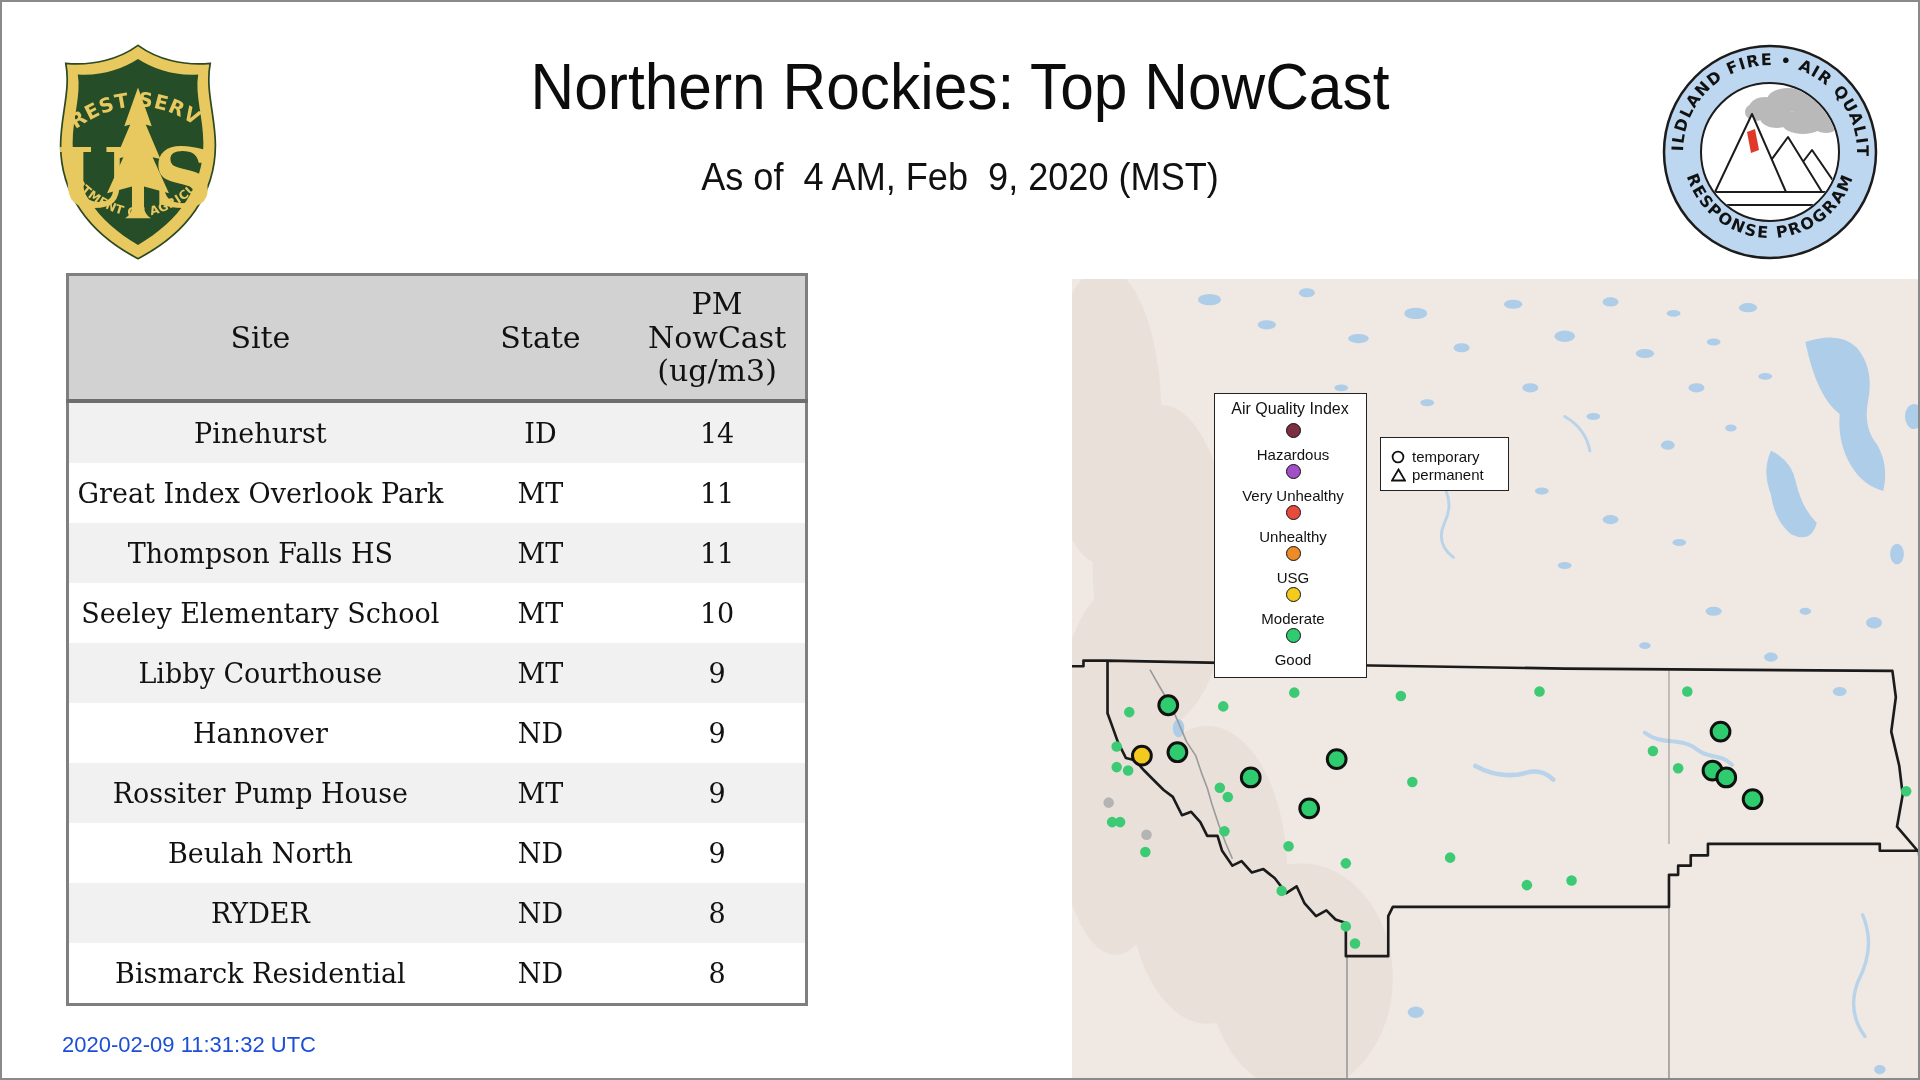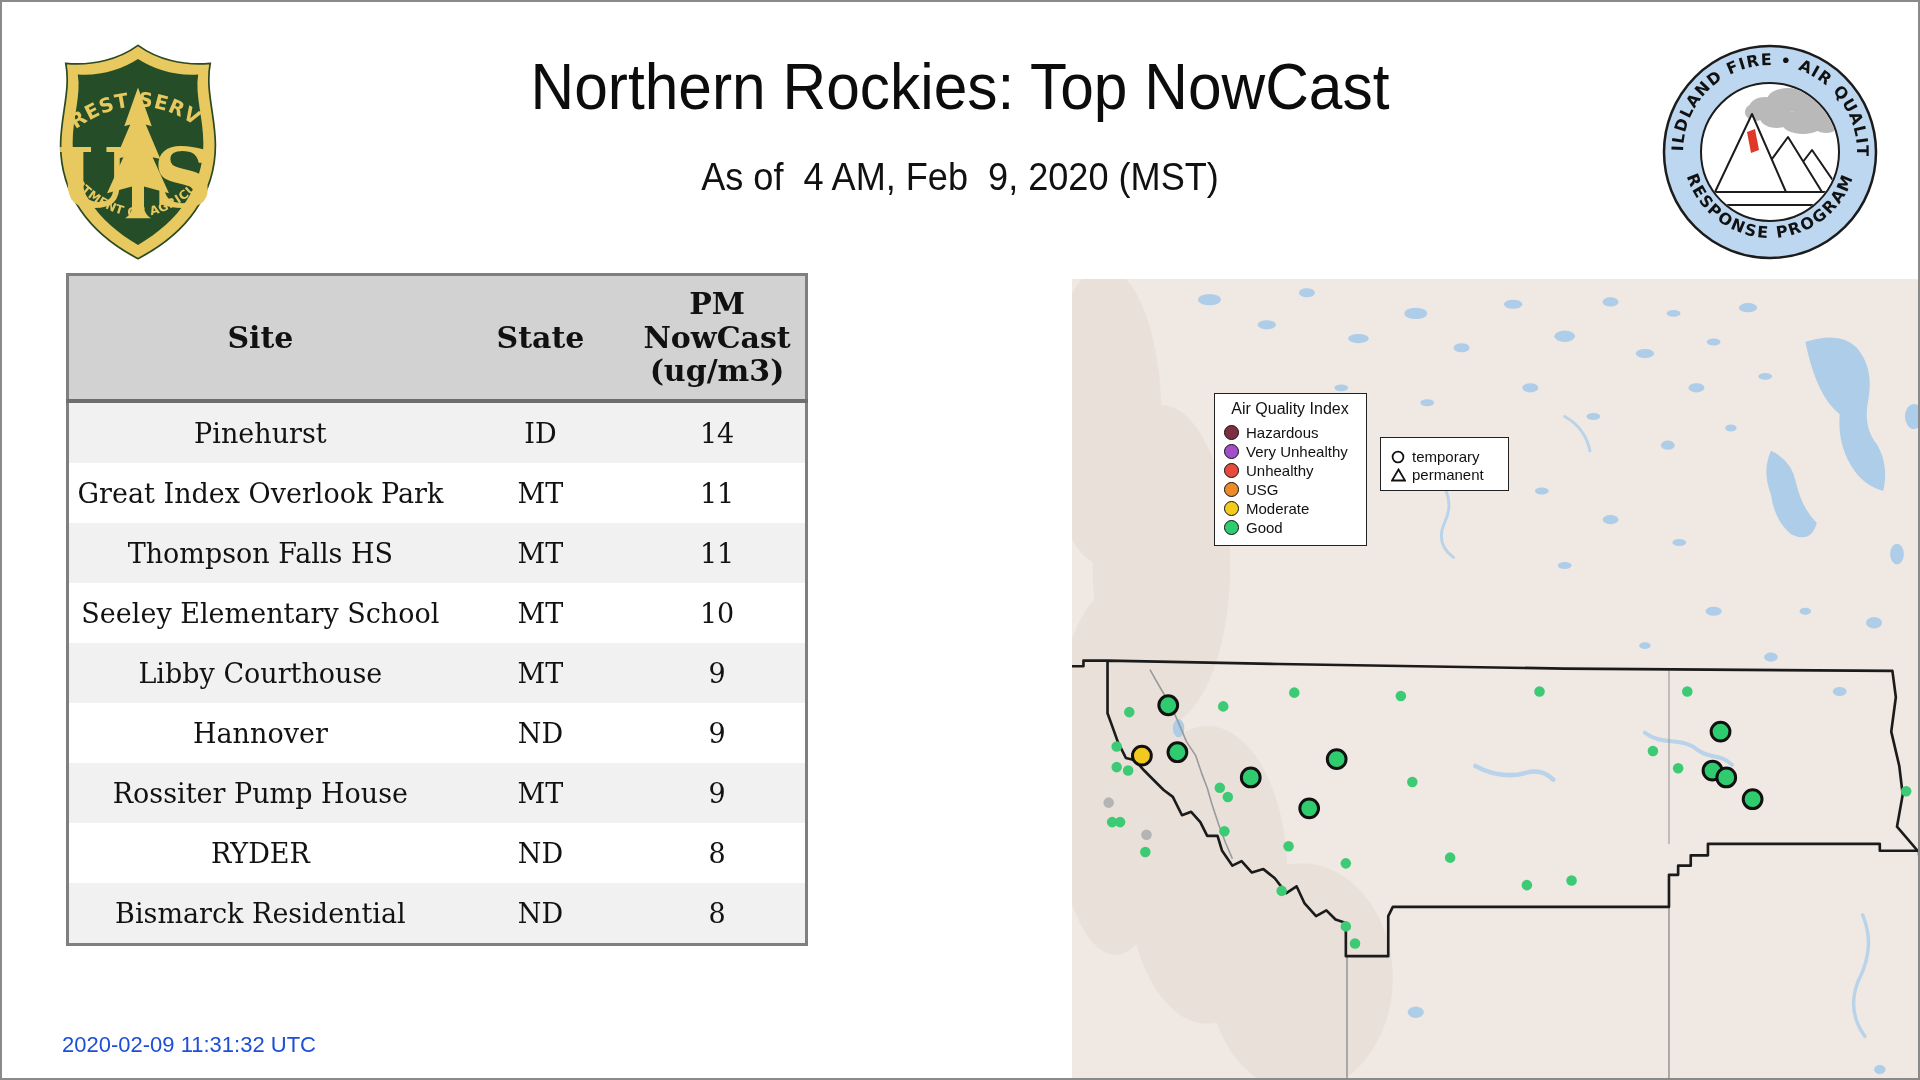--- a/index.html
+++ b/index.html
@@ -15,37 +15,37 @@
               font-size:38px;color:#111;white-space:pre;transform:scaleX(.95);transform-origin:50% 50%;}
   #usfs-logo{position:absolute;left:52px;top:40px;width:172px;height:224px;}
   #wfaqrp-logo{position:absolute;left:1660px;top:42px;width:220px;height:220px;}
 
   
   #nowcast-table{position:absolute;left:66px;top:273px;width:742px;
        border-collapse:collapse;table-layout:fixed;
        font-family:"DejaVu Serif","Liberation Serif",serif;
        border:3px solid #7f7f7f;}
   #nowcast-table col.c-site{width:52%;} #nowcast-table col.c-state{width:24%;} #nowcast-table col.c-val{width:24%;}
-  #nowcast-table th{background:#d2d2d2;height:121px;font-size:30px;font-weight:bold;color:#111;
+  #nowcast-table th{background:#d2d2d2;height:121px;font-size:30px;font-weight:normal;color:#111;
        text-align:center;vertical-align:middle;white-space:pre-line;line-height:1.13;
        border-bottom:4px solid #6e6e6e;}
   #nowcast-table td{height:58px;font-size:27px;color:#121212;text-align:center;vertical-align:middle;}
   #nowcast-table tbody tr:nth-child(odd){background:#f1f1f1;}
   #nowcast-table tbody tr:nth-child(even){background:#ffffff;}
 
   
   #timestamp{position:absolute;left:62px;top:1032px;font-size:22px;color:#1d4ed8;}
 
   
   #map{position:absolute;left:1072px;top:279px;width:880px;height:761px;}
   #map svg.basemap{position:absolute;inset:0;}
   .legend-box{position:absolute;background:#ffffff;border:1.6px solid #222;color:#111;}
   #legend-aqi{left:142px;top:114px;width:138px;padding:6px 4px 8px 9px;font-size:15px;}
   #legend-aqi .lg-title{text-align:center;font-size:16px;margin-bottom:5px;padding-right:6px;}
-  .lg-item{display:flex;align-items:center;gap:7px;line-height:19px;}
+  .lg-item{display:flex;align-items:center;gap:7px;line-height:19px;flex-direction:column;}
   .lg-dot{width:13px;height:13px;border-radius:50%;border:1.7px solid #111;flex:none;}
   #legend-type{left:308px;top:158px;width:112px;padding:10px 6px 6px 9px;font-size:15px;}
   .lt-row{display:flex;align-items:center;gap:6px;line-height:18px;}
   .lt-ico{width:16px;display:flex;justify-content:center;flex:none;}
 </style>
 </head>
 <body>
 
 <div id="slide">
   <div id="frame"></div>
@@ -159,20 +159,25 @@
           <td>ND</td>
           <td>9</td>
         </tr>
 
         <tr>
           <td>Rossiter Pump House</td>
           <td>MT</td>
           <td>9</td>
         </tr>
 
+        <tr>
+          <td>Beulah North</td>
+          <td>ND</td>
+          <td>9</td>
+        </tr>
 
         <tr>
           <td>RYDER</td>
           <td>ND</td>
           <td>8</td>
         </tr>
 
         <tr>
           <td>Bismarck Residential</td>
           <td>ND</td>

